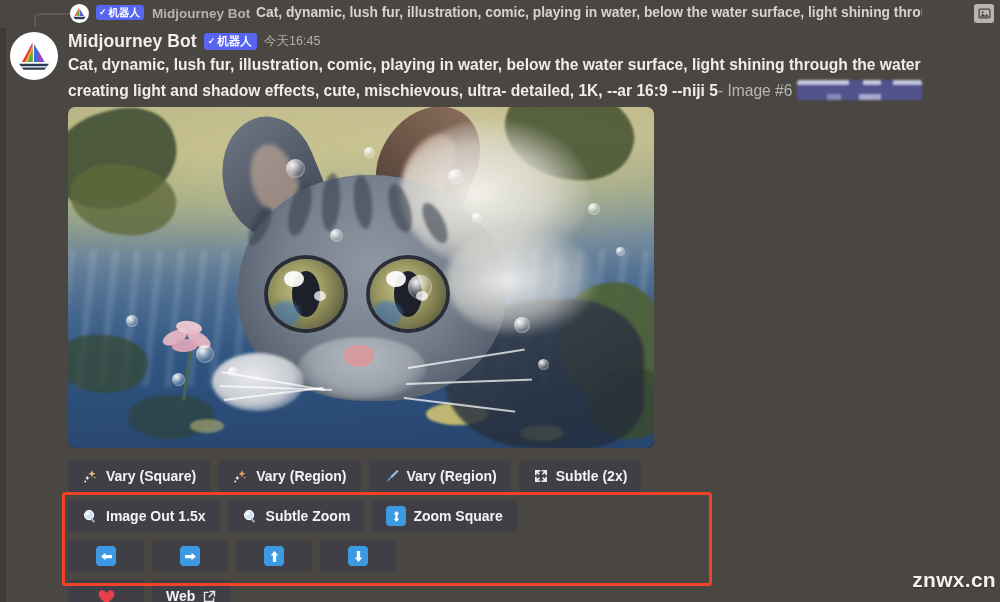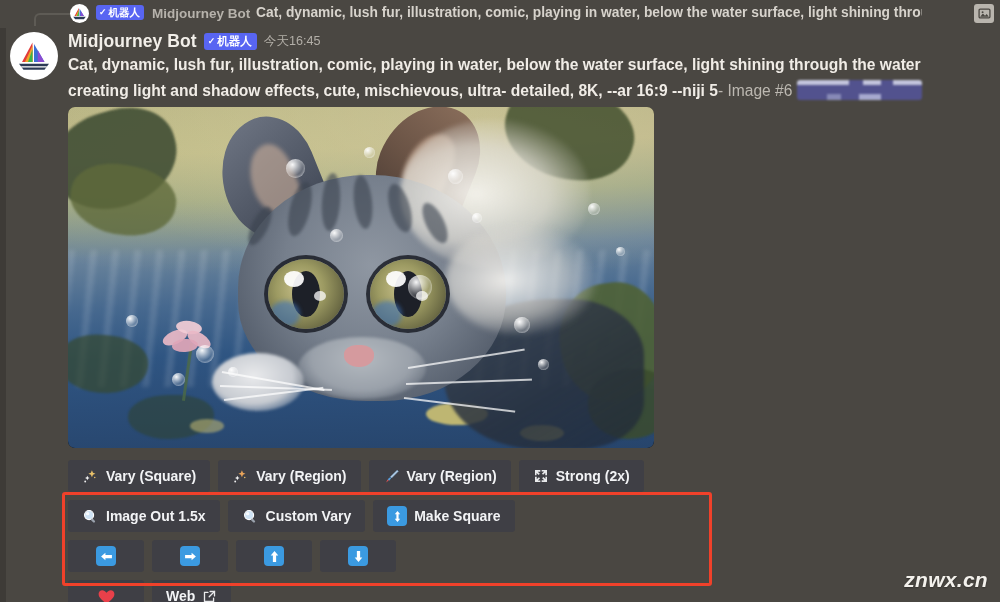--- a/index.html
+++ b/index.html
@@ -347,25 +347,24 @@
   .red-box {
     position: absolute;
     left: 62px; top: 464px;
     width: 650px; height: 94px;
     border: 3px solid #f0412a;
     border-radius: 3px;
     pointer-events: none;
   }
 
   .watermark {
-    position: absolute; right: 12px; bottom: 10px;
+    position: absolute; right: 4px; bottom: 10px;
     color: #f3f1ec; font-size: 21px; font-weight: bold;
     letter-spacing: .3px;
     text-shadow: 0 1px 2px rgba(0,0,0,.35);
-    font-style: italic;
   }
 
   .sep-bar {
     position: absolute; left: 0; top: 0; width: 6px; height: 602px;
     background: #3e3b37;
   }
 </style>
 </head>
 <body>
 
@@ -424,21 +423,21 @@
       <span class="badge-bot">
         <span class="chk">✓</span>
         <span>机器人</span>
       </span>
       <span class="msg-time">今天16:45</span>
     </div>
 
     <div class="msg-body">
       <div class="prompt-line">Cat, dynamic, lush fur, illustration, comic, playing in water, below the water surface, light shining through the water</div>
       <div class="prompt-line">
-        <span>creating light and shadow effects, cute, mischievous, ultra- detailed, 8K, --ar 16:9 --niji 5</span><span class="prompt-tail">- Image #6</span><span class="mention-blur"></span>
+        <span>creating light and shadow effects, cute, mischievous, ultra- detailed, 1K, --ar 16:9 --niji 5</span><span class="prompt-tail">- Image #6</span><span class="mention-blur"></span>
       </div>
     </div>
 
     <div class="art-wrap">
       <div class="art">
         <div class="art-blur"></div>
 
         <div class="leaf l1"></div>
         <div class="leaf l2"></div>
         <div class="leaf l3"></div>
@@ -560,21 +559,21 @@
 
         <button class="mj-btn">
           <span class="ic">
             <svg width="16" height="16" viewBox="0 0 24 24" fill="#e9eaec">
               <path d="M3 3 h8 v2.6 H7.1 l3.2 3.2 -1.8 1.8 -3.2-3.2 V11 H3 Z"></path>
               <path d="M21 3 v8 h-2.6 V7.1 l-3.2 3.2 -1.8-1.8 3.2-3.2 H13 V3 Z"></path>
               <path d="M3 21 v-8 h2.6 v3.9 l3.2-3.2 1.8 1.8 -3.2 3.2 H11 V21 Z"></path>
               <path d="M21 21 h-8 v-2.6 h3.9 l-3.2-3.2 1.8-1.8 3.2 3.2 V13 H21 Z"></path>
             </svg>
           </span>
-          <span>Strong (2x)</span>
+          <span>Subtle (2x)</span>
         </button>
 
       </div>
 
       <div class="btn-row">
 
         <button class="mj-btn">
           <span class="ic">
             <svg width="17" height="17" viewBox="0 0 24 24">
               <circle cx="10" cy="10" r="6.4" fill="#cfe3f5" stroke="#ffffff" stroke-width="1.6"></circle>
@@ -586,30 +585,30 @@
         </button>
 
         <button class="mj-btn">
           <span class="ic">
             <svg width="17" height="17" viewBox="0 0 24 24">
               <circle cx="10" cy="10" r="6.4" fill="#cfe3f5" stroke="#ffffff" stroke-width="1.6"></circle>
               <circle cx="8" cy="8" r="2.4" fill="#ffffff" opacity=".85"></circle>
               <rect x="14.2" y="14.2" width="7" height="3.2" rx="1.6" transform="rotate(45 14.2 14.2)" fill="#9aa2ad"></rect>
             </svg>
           </span>
-          <span>Custom Vary</span>
+          <span>Subtle Zoom</span>
         </button>
 
         <button class="mj-btn">
           <span class="ic-blue">
             <svg width="13" height="13" viewBox="0 0 24 24" fill="#ffffff">
               <path d="M12 2 L17 8 h-3 v8 h3 L12 22 L7 16 h3 V8 H7 Z"></path>
             </svg>
           </span>
-          <span>Make Square</span>
+          <span>Zoom Square</span>
         </button>
       </div>
 
       <div class="btn-row">
         <button class="mj-btn arrow-btn">
           <span class="ic-blue">
             <svg width="13" height="13" viewBox="0 0 24 24" fill="#ffffff">
               <path d="M22 12 L14 5 v4 H2 v6 h12 v4 Z" transform="scale(-1,1) translate(-24,0)"></path>
             </svg>
           </span>

